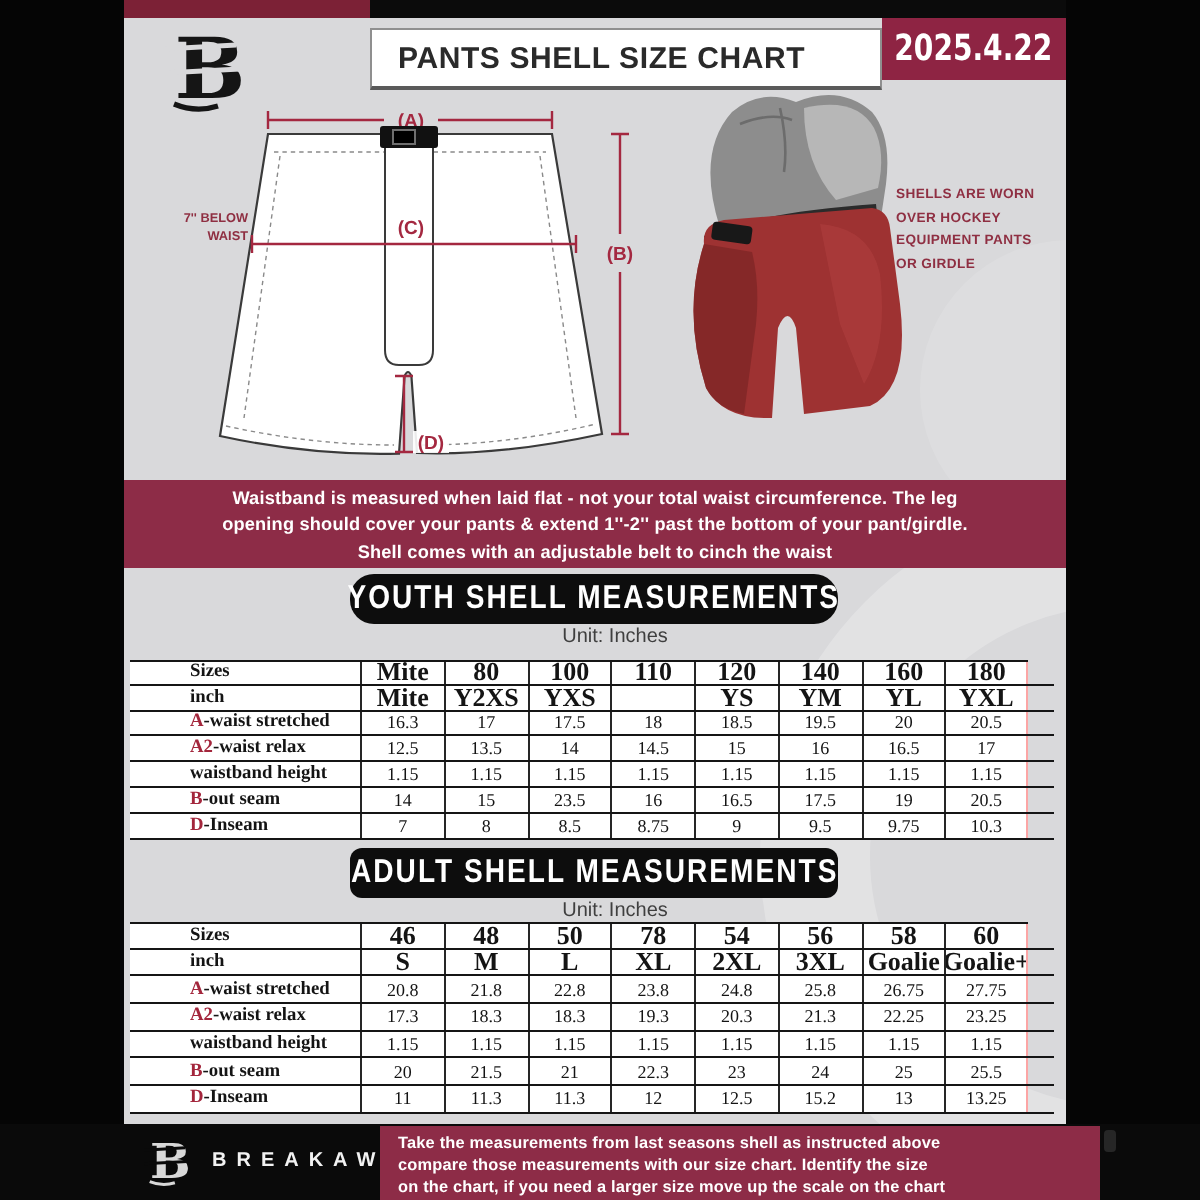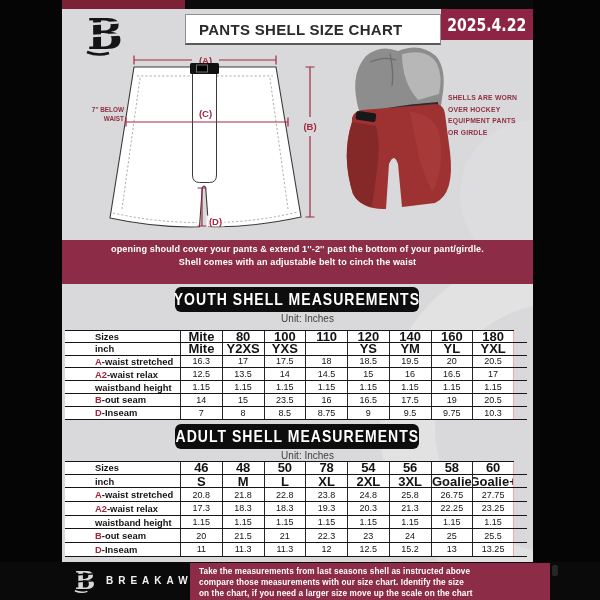--- a/index.html
+++ b/index.html
@@ -38,29 +38,29 @@
 
   
   .banner{position:absolute;left:0;top:240px;width:471px;height:44px;background:#8d2c47;color:#fff;
           text-align:center;font-weight:bold;font-size:9.1px;line-height:13.4px;padding-top:3px;letter-spacing:.1px;}
 
   
   .sec-hdr{position:absolute;left:113px;width:244px;height:25px;background:#0d0d0d;border-radius:6px;
            display:flex;align-items:center;justify-content:center;}
   .sec-hdr span{display:inline-block;transform:scaleX(.85);color:#fff;font-weight:bold;font-size:16.5px;
            letter-spacing:1.2px;white-space:nowrap;}
-  .sec-hdr.youth{top:287px;} .sec-hdr.adult{top:424px;}
+  .sec-hdr.youth{top:287px;border-radius:12px;} .sec-hdr.adult{top:424px;}
   .unit{position:absolute;left:0;width:471px;text-align:center;font-size:10px;color:#3f3f3f;padding-left:20px;}
   .unit.youth{top:313px;} .unit.adult{top:450px;}
 
   
   .meas-table{position:absolute;left:3px;width:449px;}
   .meas-table.youth{top:330px;} .meas-table.adult{top:461px;}
   .trow{position:relative;display:grid;grid-template-columns:115px repeat(8,1fr);
-        border-bottom:1.3px solid #151515;background:#fff;}
+        border-bottom:1.3px solid #151515;background:#fff;font-family:Liberation Serif, serif;}
   .trow:first-child{border-top:1.3px solid #151515;}
   .meas-table.youth .trow{height:12.8px;} .meas-table.adult .trow{height:13.7px;}
   .trow::after{content:"";position:absolute;right:-13px;bottom:-1px;width:13px;height:1px;background:#151515;}
   .cell{border-left:1px solid #262626;display:flex;align-items:center;justify-content:center;
         font-size:9px;color:#141414;overflow:hidden;}
   .cell:last-child{border-right:1px solid #fca5a5;}
   .cell.b{font-weight:bold;font-size:13px;}
   .cell.lbl{border-left:none;justify-content:flex-start;padding-left:30px;font-weight:bold;font-size:9.4px;white-space:nowrap;}
   .pfx{color:#a3263c;}
 
@@ -146,20 +146,21 @@
       <path d="M12,76 Q40,64 98,60 L99,70 Q40,72 14,84 Z" fill="#2b2b2b"></path>
       <path d="M12,80 Q11,70 22,68 L96,62 Q104,63 105,72 L110,110 Q115,152 95,161 L62,165 L58,122 Q54,110 49,122 L46,167 Q22,168 13,152 Q1,114 12,80 Z" fill="#9e3232"></path>
       <path d="M12,80 Q1,114 13,152 Q18,162 32,165 L38,120 Q40,100 36,84 Z" fill="#7e2525" opacity="0.8"></path>
       <path d="M70,70 Q95,72 100,95 Q104,130 92,150 L80,120 Q74,90 70,70" fill="#b04040" opacity="0.55"></path>
       <rect x="16" y="70" width="20" height="9" rx="2" fill="#181818" transform="rotate(8 26 74)"></rect>
     </svg>
 
     <div class="photo-note">SHELLS ARE WORN OVER HOCKEY EQUIPMENT PANTS OR GIRDLE</div>
 
     <div class="banner">
+      <div>Waistband is measured when laid flat - not your total waist circumference. The leg</div>
       <div>opening should cover your pants &amp; extend 1''-2'' past the bottom of your pant/girdle.</div>
       <div>Shell comes with an adjustable belt to cinch the waist</div>
     </div>
 
     <div class="sec-hdr youth">
       <span>YOUTH SHELL MEASUREMENTS</span>
     </div>
     <div class="unit youth">Unit: Inches</div>
     <div class="meas-table youth">
         <div class="trow">

